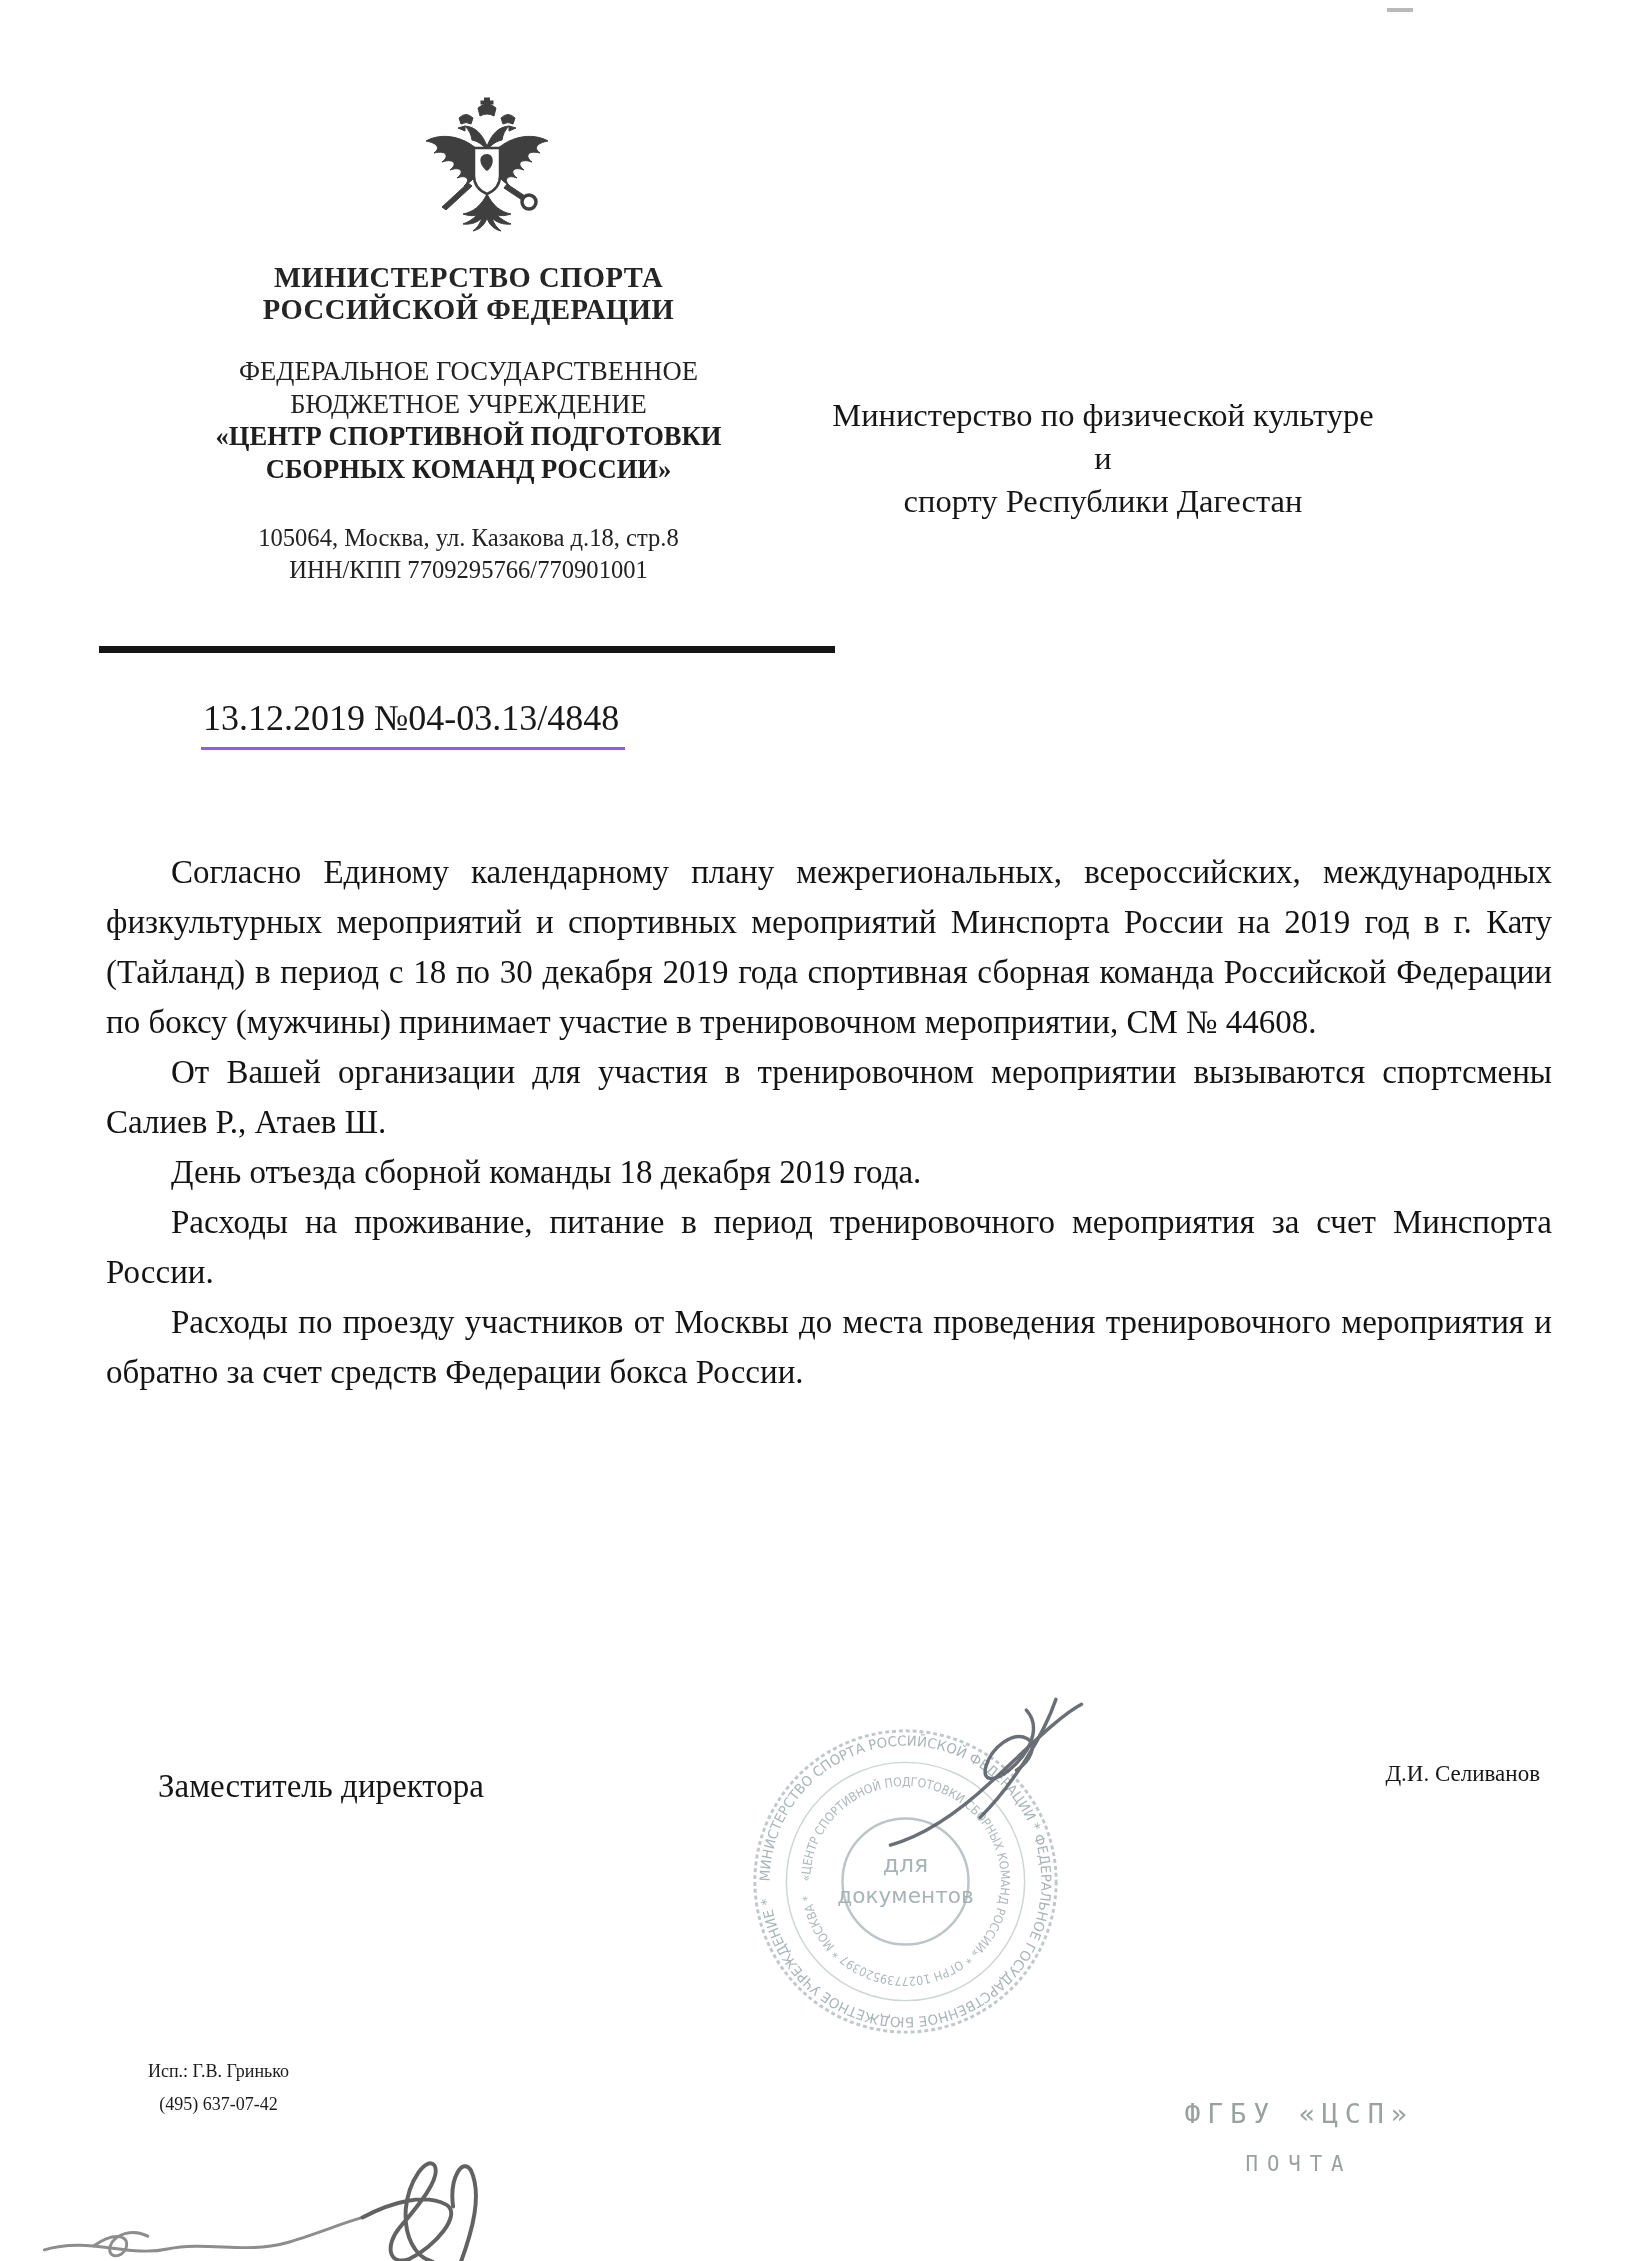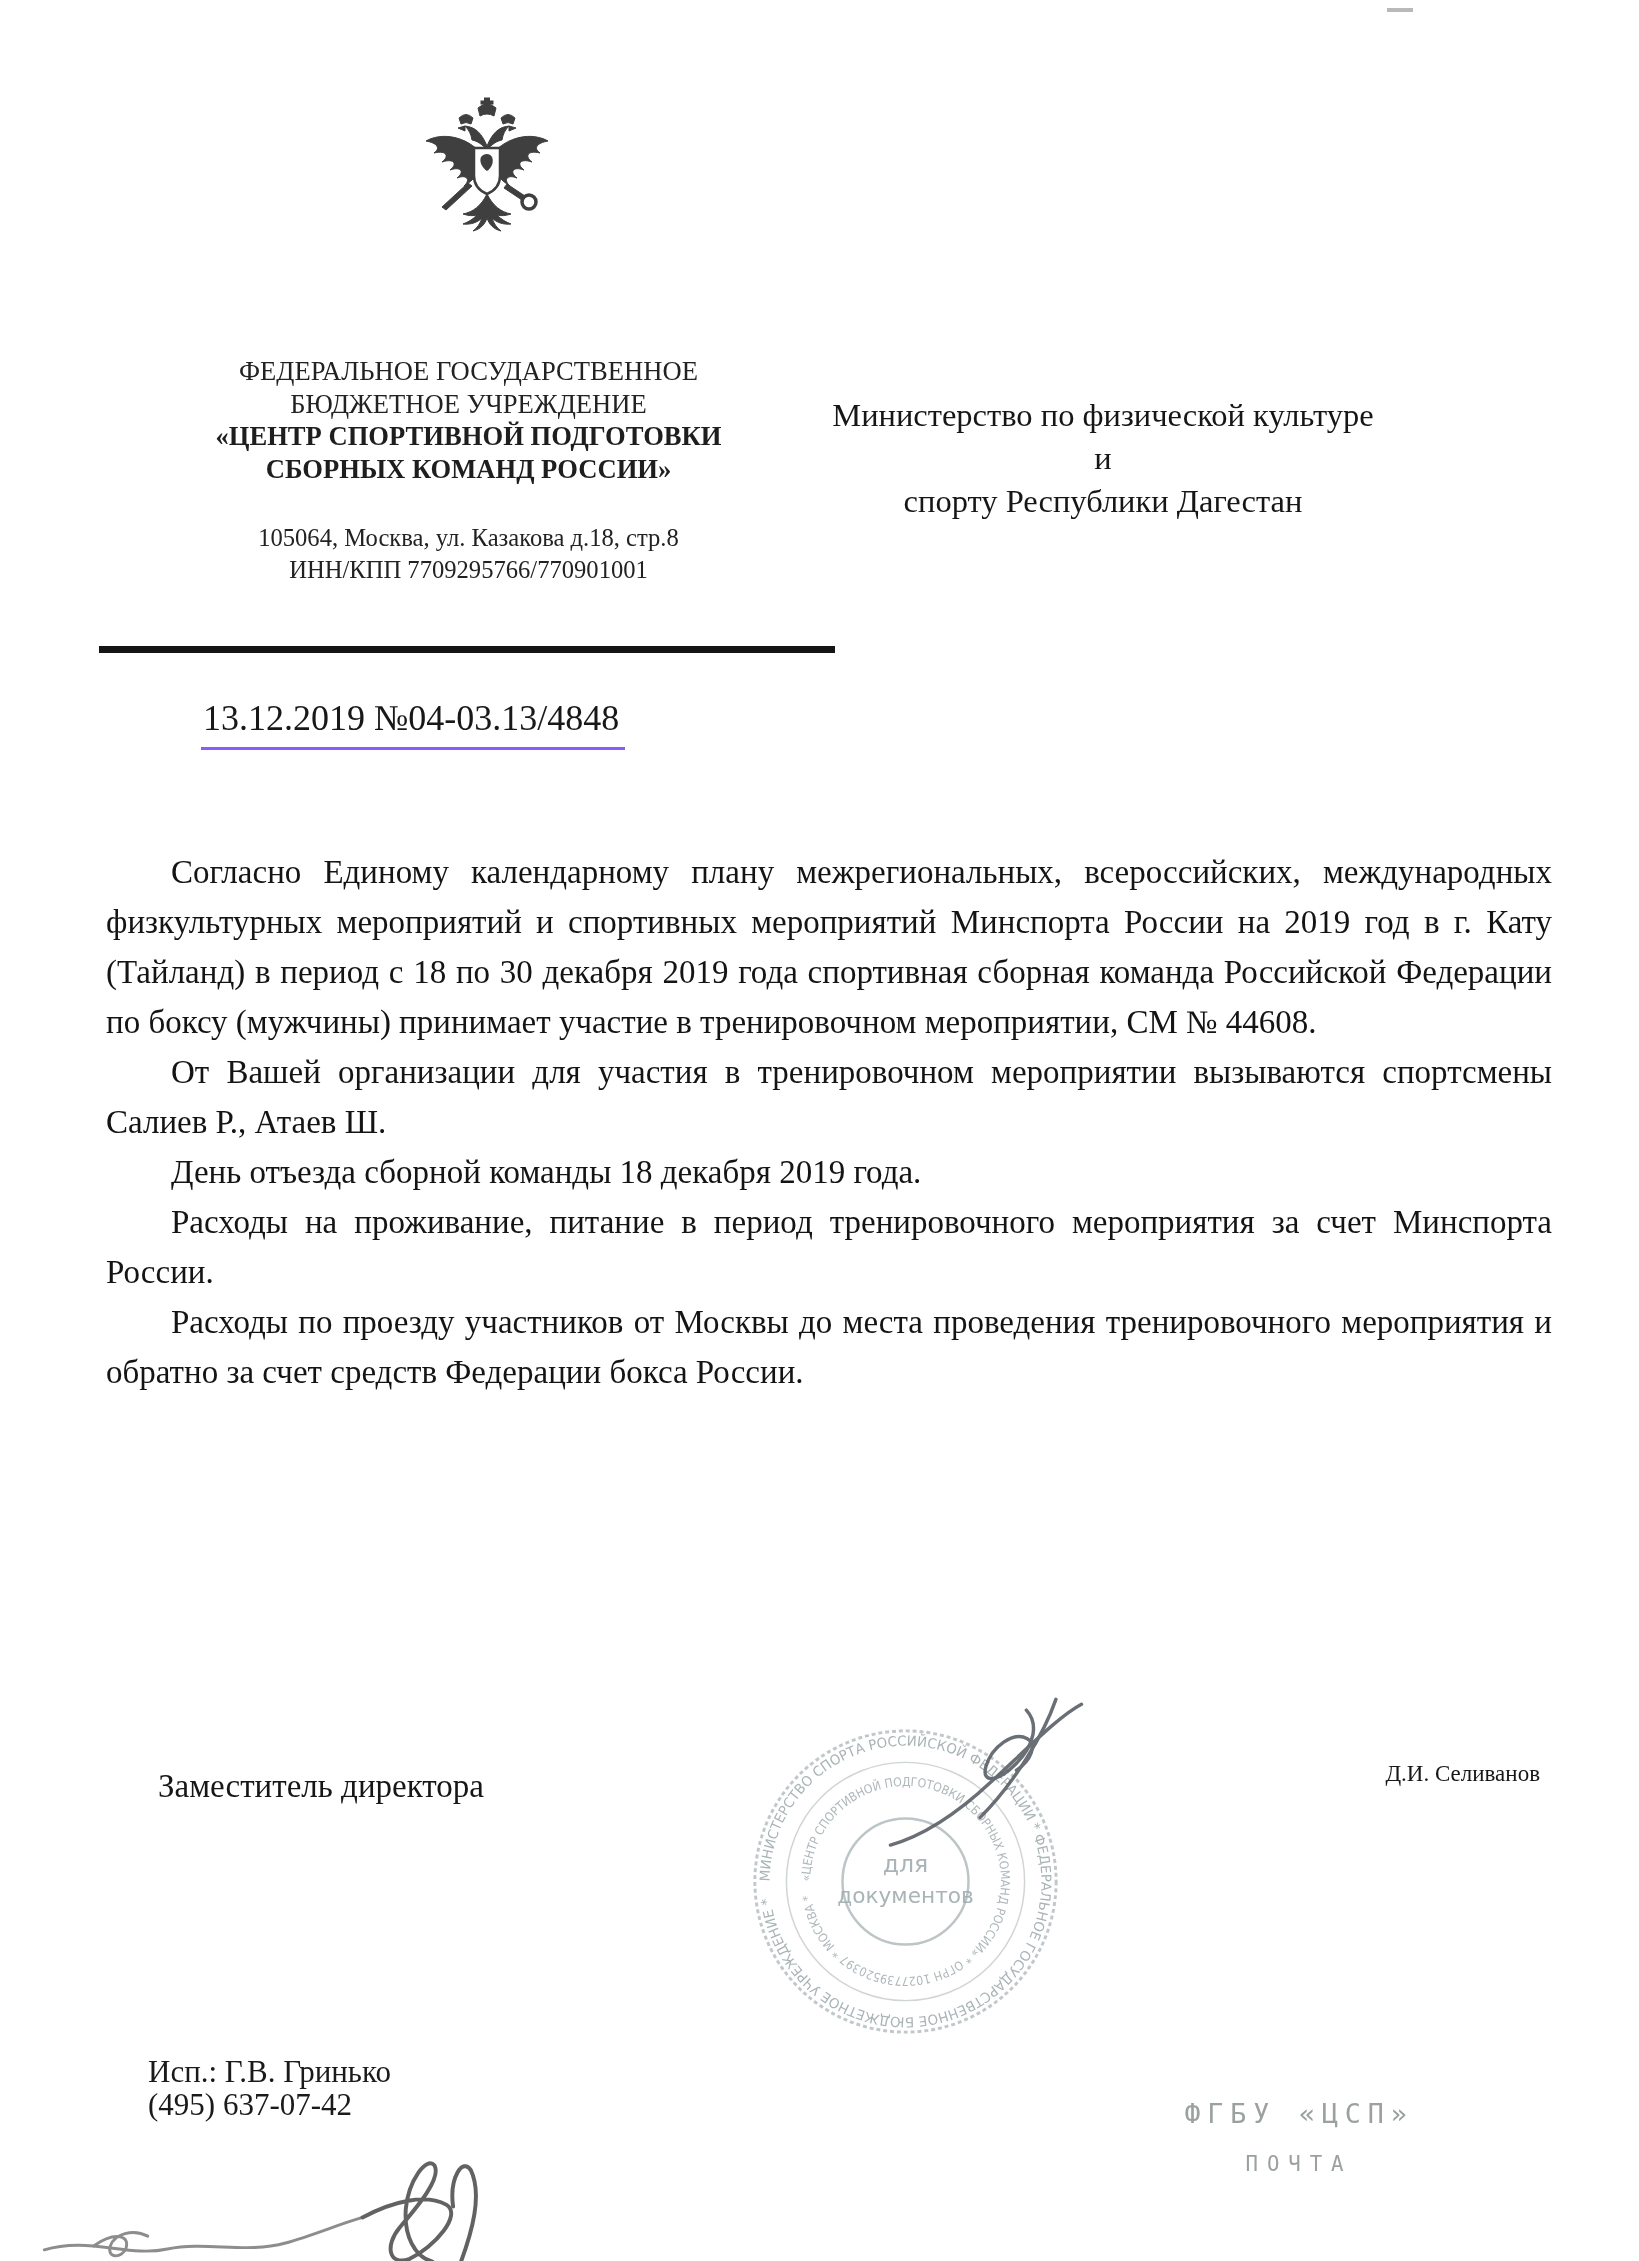--- a/index.html
+++ b/index.html
@@ -60,21 +60,21 @@
 
   
   .signer-title{left:158px;top:1768px;font-size:33px;color:#161616;}
   .signer-name{right:99px;top:1761px;font-size:23px;color:#161616;}
 
   .stamp{left:746px;top:1722px;width:319px;height:319px;opacity:.88;}
 
   .ink{left:0;top:0;width:1639px;height:2262px;pointer-events:none;}
 
   
-  .executor{left:148px;top:2055px;font-size:31px;line-height:33px;color:#1a1a1a;}
+  .executor{left:148px;top:2055px;font-size:18px;line-height:33px;color:#1a1a1a;text-align:center;}
   .mailstamp{
     left:1151px;top:2098px;width:296px;text-align:center;
     font-family:"DejaVu Sans Mono", monospace;
     color:#9aa19e;
   }
   .mailstamp .l1{font-size:26.6px;letter-spacing:6.9px;}
   .mailstamp .l2{font-size:20.7px;letter-spacing:8.9px;margin-top:23px;}
 
   .artifact{left:1387px;top:7.9px;width:25.6px;height:3.9px;background:#b9b9b9;}
 
@@ -111,20 +111,24 @@
       <path d="M69 61 c3 -4 9 -4 11 0 c2 4 0 11 -5 14 c-5 -3 -8 -10 -6 -14 z" stroke="none"></path>
 
       <path d="M75 98 C69 110 61 116 51 118 C57 120 61 120 65 119 C60 124 56 126 51 128 C59 129 66 126 70 122 C68 128 65 132 61 135 C69 133 73 128 75 122 C77 128 81 133 89 135 C85 132 82 128 80 122 C84 126 91 129 99 128 C94 126 90 124 85 119 C89 120 93 120 99 118 C89 116 81 110 75 98 Z"></path>
 
       <path d="M60 90 L34 114 l-4 -3 26 -24 z"></path>
       <circle cx="117" cy="106" r="7" fill="none" stroke-width="3.5"></circle>
       <path d="M95 88 l18 12 -3 4 -18 -12 z"></path>
     </g>
   </svg>
 
+  <div class="abs ministry">
+    <div>МИНИСТЕРСТВО  СПОРТА</div>
+    <div>РОССИЙСКОЙ ФЕДЕРАЦИИ</div>
+  </div>
 
   <div class="abs orgtype">
     <div>ФЕДЕРАЛЬНОЕ ГОСУДАРСТВЕННОЕ</div>
     <div>БЮДЖЕТНОЕ УЧРЕЖДЕНИЕ</div>
     <div class="orgname">«ЦЕНТР СПОРТИВНОЙ ПОДГОТОВКИ</div>
     <div class="orgname">СБОРНЫХ КОМАНД РОССИИ»</div>
   </div>
 
   <div class="abs contacts">
     <div>105064, Москва, ул. Казакова д.18, стр.8</div>

